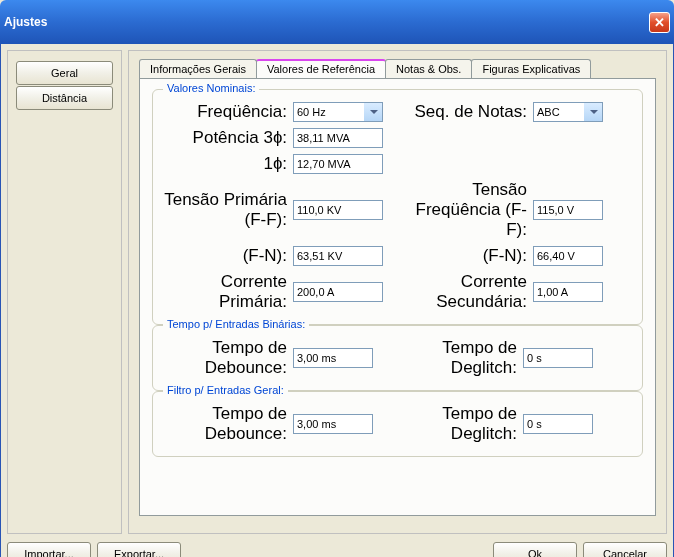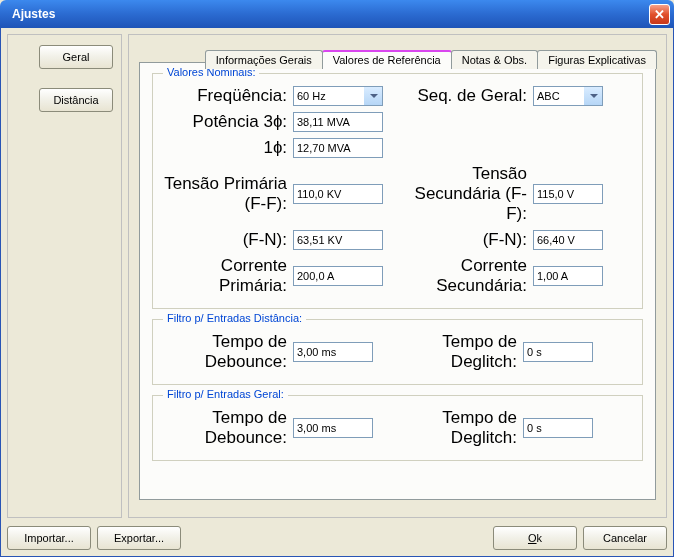--- a/index.html
+++ b/index.html
@@ -5,26 +5,26 @@
 * { box-sizing: border-box; margin: 0; padding: 0; }
 body {
   font-family: Tahoma, Arial, sans-serif;
   font-size: 11px;
   background: #ece9d8;
   width: 674px;
   height: 557px;
   overflow: hidden;
 }
 .titlebar {
-  height: 28px;
+  height: 44px;
   background: linear-gradient(to bottom, #3c89ee 0%, #2b6bd1 50%, #1e54b7 100%);
   display: flex;
   align-items: center;
   justify-content: space-between;
-  padding: 0 4px 0 12px;
+  padding: 0 4px 0 4px;
   border-top-left-radius: 6px;
   border-top-right-radius: 6px;
 }
 .titlebar .title {
   color: #fff;
   font-weight: bold;
   font-size: 12px;
 }
 .close-btn {
   width: 21px;
@@ -55,22 +55,21 @@
   flex: 1;
   min-height: 0;
 }
 .left-panel {
   width: 115px;
   background: #ece9d8;
   border: 1px solid #c0c0c0;
   padding: 10px 8px;
   display: flex;
   flex-direction: column;
-  gap: 19px;
-  align-items: flex-end;
+  gap: 1px;
 }
 .xp-btn {
   background: linear-gradient(to bottom, #fff 0%, #f1f0e7 50%, #e8e4d2 100%);
   border: 1px solid #8b8b7a;
   border-radius: 3px;
   padding: 5px 4px;
   font-family: inherit;
   font-size: 11px;
   cursor: pointer;
   text-align: center;
@@ -79,23 +78,22 @@
 .right-panel {
   flex: 1;
   background: #ece9d8;
   border: 1px solid #c0c0c0;
   padding: 8px 10px;
   position: relative;
 }
 .tab-row {
   display: flex;
   position: relative;
-  top: 7px;
+  top: 0;
   z-index: 2;
-  justify-content: flex-end;
 }
 .tab {
   background: #f5f4ec;
   border: 1px solid #919b9c;
   border-bottom: none;
   padding: 3px 10px 3px 10px;
   font-size: 11px;
   cursor: pointer;
   margin-right: -1px;
   border-top-left-radius: 3px;
@@ -109,23 +107,22 @@
   z-index: 3;
 }
 .tab-content {
   border: 1px solid #919b9c;
   background: #fcfcfa;
   height: 438px;
   padding: 10px 12px;
 }
 .groupbox {
   border: 1px solid #d0d0bf;
-  border-radius: 0;
+  border-radius: 6px;
   padding: 12px 10px 12px 10px;
-  margin-bottom: 10px;
   position: relative;
 }
 .groupbox-title {
   position: absolute;
   top: -8px;
   left: 10px;
   background: #fcfcfa;
   padding: 0 4px;
   color: #0046d5;
   font-size: 11px;
@@ -221,59 +218,59 @@
       <div class="tab-content">
 
         <div class="groupbox">
           <span class="groupbox-title">Valores Nominais:</span>
           <div class="form-grid">
             <span class="lbl">Freqüência:</span>
             <div class="select-wrap">
               <input class="select" value="60 Hz" style="">
             </div>
             <span class="spacer"></span>
-            <span class="lbl">Seq. de Geral:</span>
+            <span class="lbl">Seq. de Notas:</span>
             <div class="select-wrap">
               <input class="select" value="ABC" style="">
             </div>
 
             <span class="lbl">Potência 3ɸ:</span>
             <input class="input" value="38,11 MVA" style="">
             <span class="spacer"></span>
             <span></span>
             <span></span>
 
             <span class="lbl">1ɸ:</span>
             <input class="input" value="12,70 MVA" style="">
             <span class="spacer"></span>
             <span></span>
             <span></span>
 
             <span class="lbl">Tensão Primária (F-F):</span>
             <input class="input" value="110,0 KV" style="">
             <span class="spacer"></span>
-            <span class="lbl">Tensão Secundária (F-F):</span>
+            <span class="lbl">Tensão Freqüência (F-F):</span>
             <input class="input" value="115,0 V" style="">
 
             <span class="lbl">(F-N):</span>
             <input class="input" value="63,51 KV" style="">
             <span class="spacer"></span>
             <span class="lbl">(F-N):</span>
             <input class="input" value="66,40 V" style="">
 
             <span class="lbl">Corrente Primária:</span>
             <input class="input" value="200,0 A" style="">
             <span class="spacer"></span>
             <span class="lbl">Corrente Secundária:</span>
             <input class="input" value="1,00 A" style="">
           </div>
         </div>
 
         <div class="groupbox">
-          <span class="groupbox-title">Filtro p/ Entradas Distância:</span>
+          <span class="groupbox-title">Tempo p/ Entradas Binárias:</span>
           <div class="form-grid-filter">
             <span class="lbl">Tempo de Debounce:</span>
             <input class="input" value="3,00 ms" style="">
             <span class="spacer"></span>
             <span class="lbl">Tempo de Deglitch:</span>
             <input class="input" value="0 s" style="">
           </div>
         </div>
 
         <div class="groupbox">

